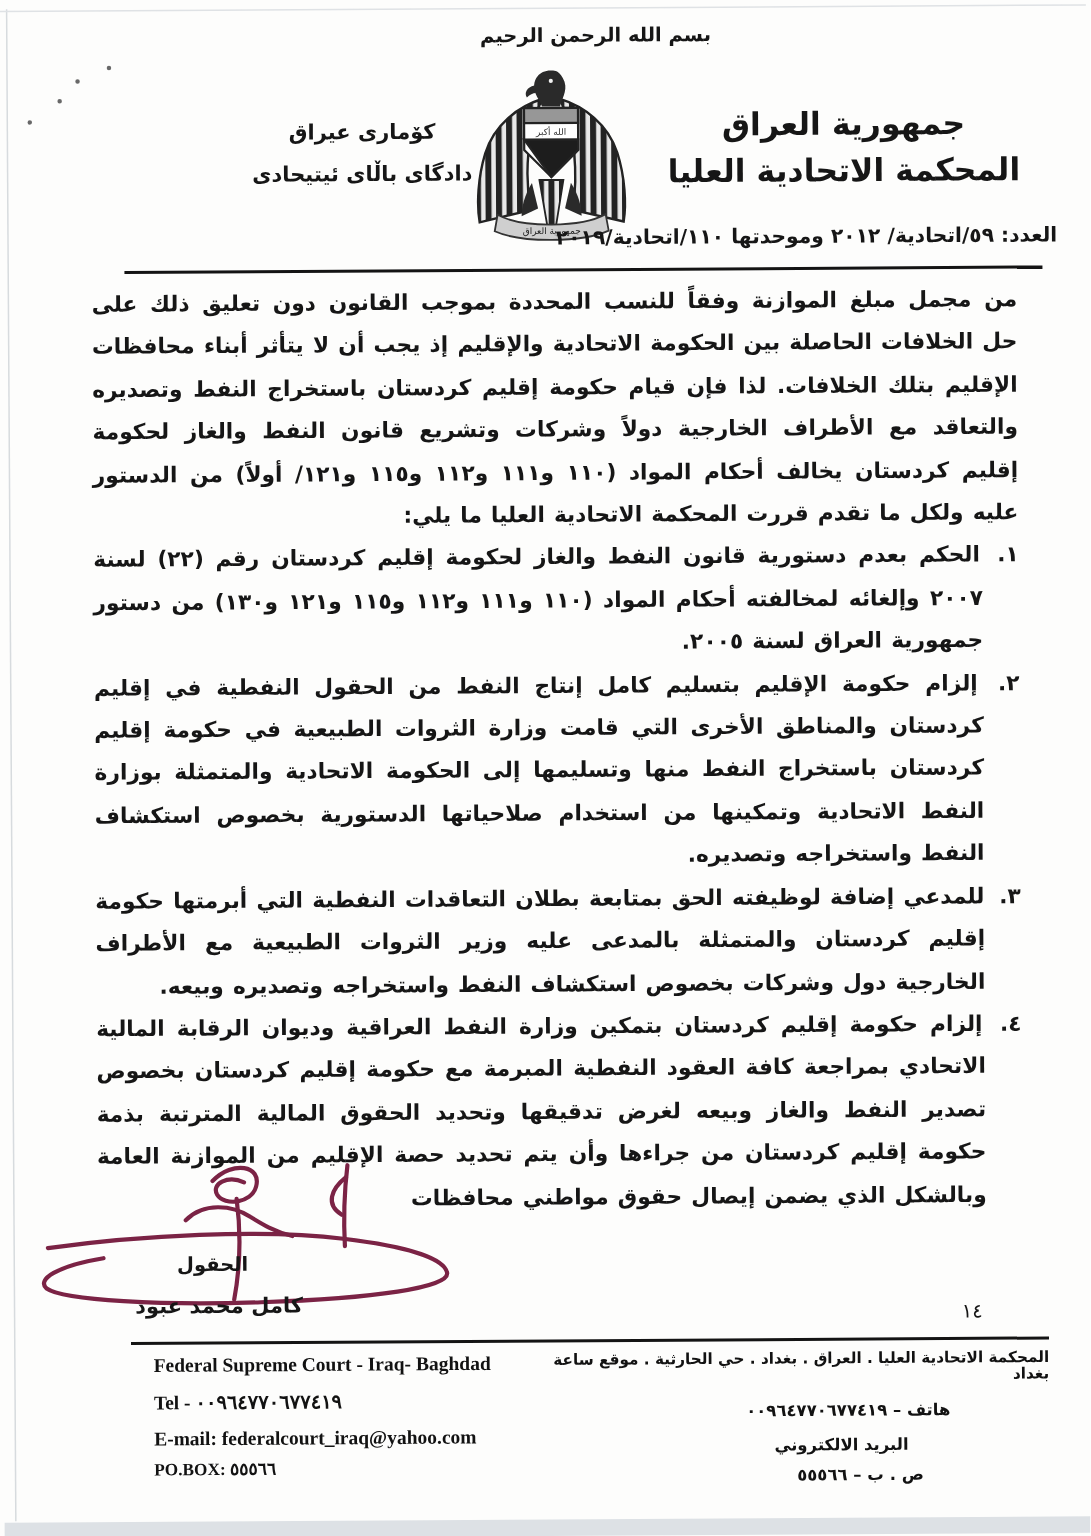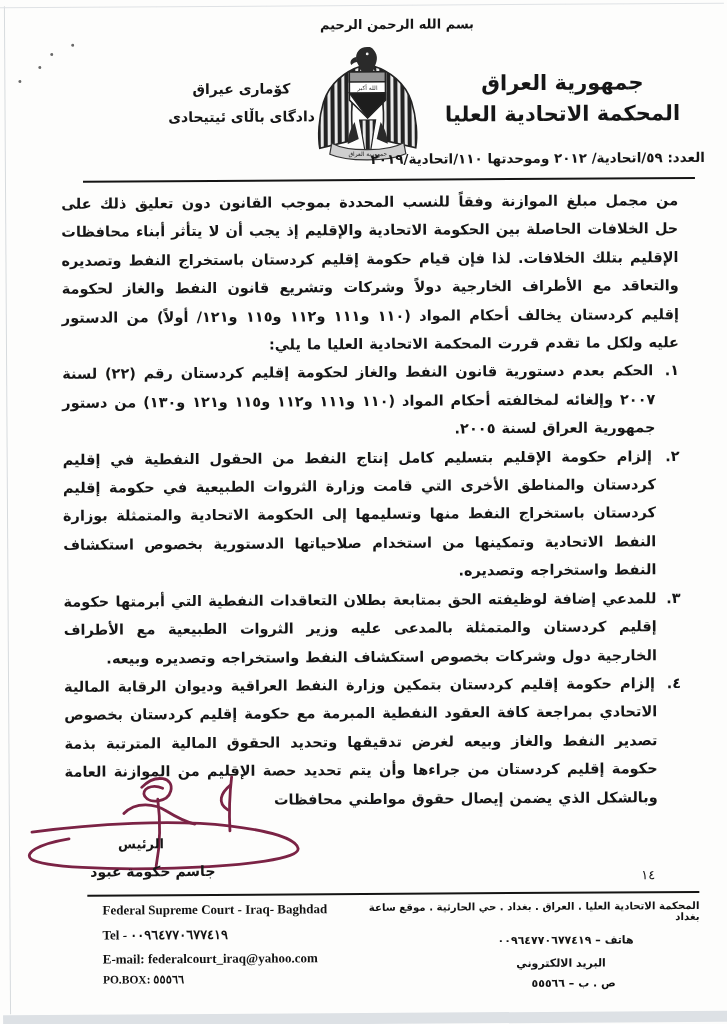--- a/index.html
+++ b/index.html
@@ -147,22 +147,22 @@
     <svg class="sig-svg" viewBox="0 0 292 116">
       <g fill="none" stroke="#7b2345" stroke-width="2.8" stroke-linecap="round">
         <path d="M208 6 C206 22 205 40 206 60"></path>
         <path d="M207 14 C197 22 193 32 204 39"></path>
         <path d="M118 16 C132 2 151 6 147 20 C144 31 126 33 121 25 C117 18 128 12 139 17"></path>
         <path d="M100 42 C112 30 131 32 143 40 C151 45 159 50 171 53"></path>
         <path d="M134 28 C137 52 136 74 132 95"></path>
         <path d="M8 60 C70 52 150 48 205 55 C245 60 272 68 274 78 C276 88 225 95 150 97 C85 99 18 95 7 87 C0 81 14 72 45 67"></path>
       </g>
     </svg>
-    <div class="sig-title">الرئيس</div>
-    <div class="sig-name">جاسم حكومة عبود</div>
+    <div class="sig-title">الحقول</div>
+    <div class="sig-name">كامل محمد عبود</div>
 
     <div class="page-num">١٤</div>
 
     <div class="rule rule-2"></div>
 
     <div class="foot-en">
       <div class="f1">Federal Supreme Court - Iraq- Baghdad</div>
       <div class="f2">Tel - ٠٠٩٦٤٧٧٠٦٧٧٤١٩</div>
       <div class="f3">E-mail: federalcourt_iraq@yahoo.com</div>
       <div class="f4">PO.BOX: ٥٥٥٦٦</div>

